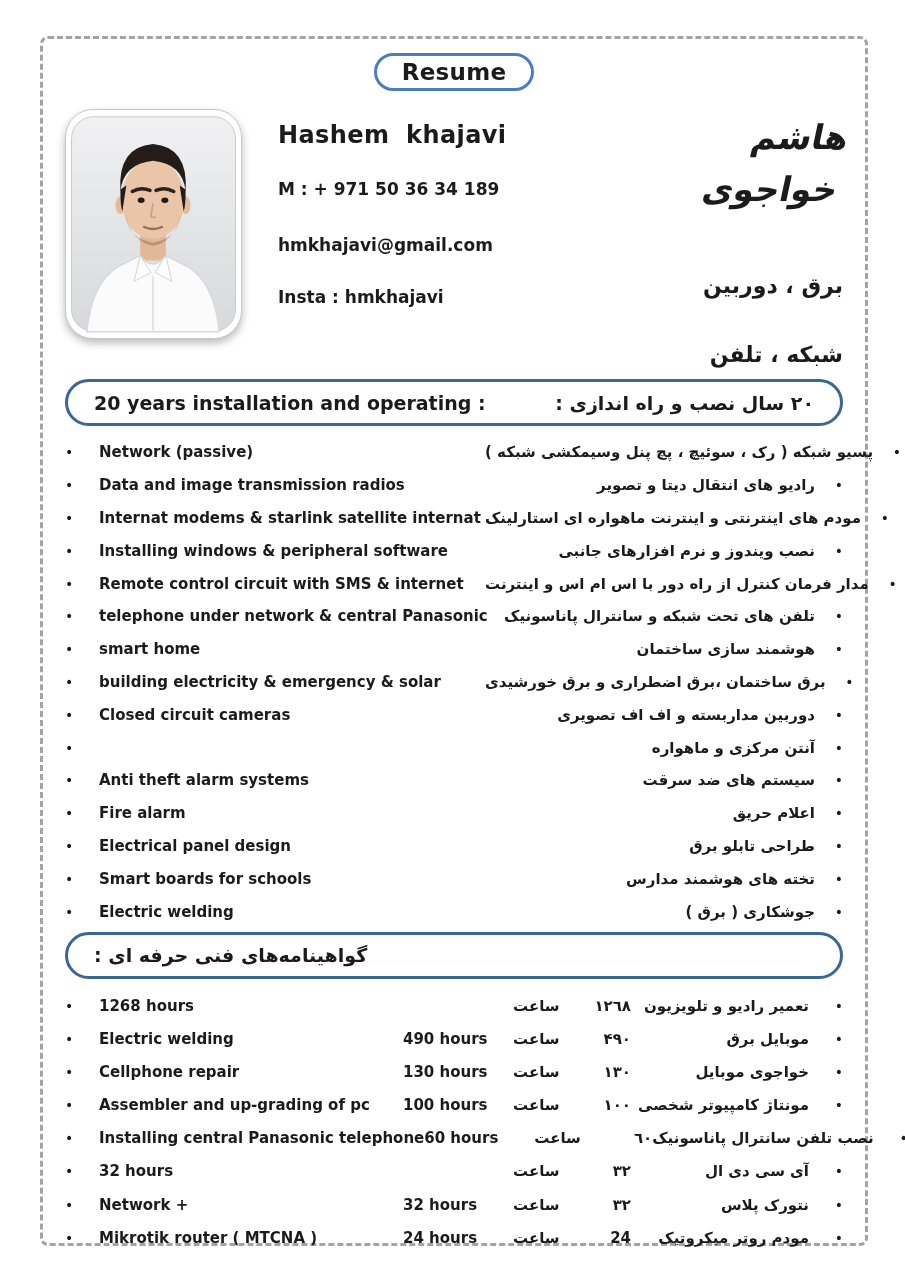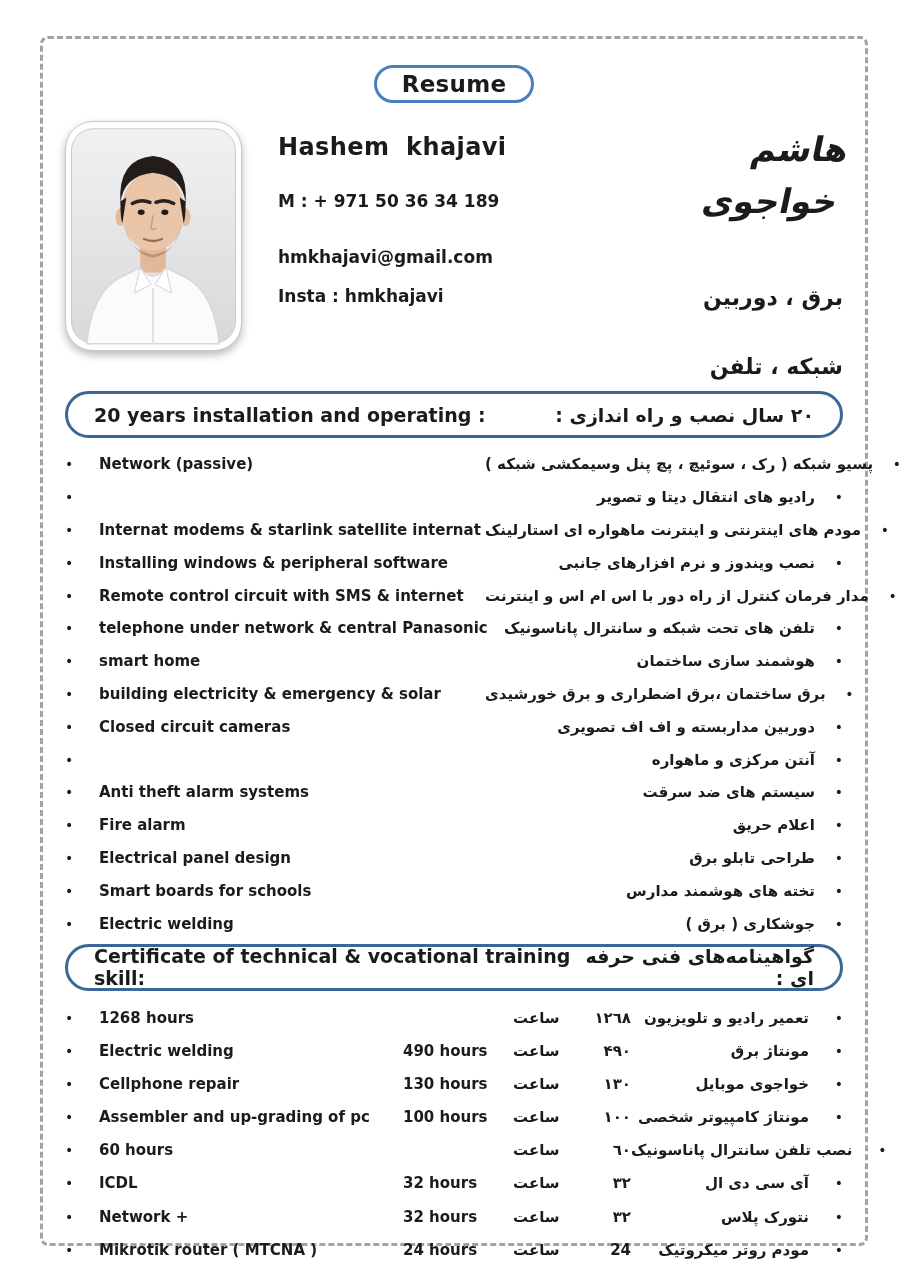--- a/index.html
+++ b/index.html
@@ -19,40 +19,40 @@
     position:absolute;left:40px;top:36px;width:828px;height:1210px;
     border:3px dashed var(--frame-dash);
     border-radius:8px;
     padding:14px 22px 0 22px;
   }
   
   .badge{
     width:160px;height:38px;
     border:3px solid var(--badge-border);
     border-radius:20px;
-    margin:12px auto 0 auto;
+    margin:0 auto 0 auto;
     display:flex;align-items:center;justify-content:center;
     background:#fff;
     font-size:23px;font-weight:bold;letter-spacing:.3px;
   }
   
   .profile{display:flex;margin-top:18px}
   .photo-frame{
     flex:0 0 177px;height:230px;
     background:#fff;border:1px solid #c6c7ca;border-radius:28px;
     padding:5px;
     box-shadow:0 4px 8px rgba(0,0,0,.28);
   }
   .photo-frame svg{display:block;width:100%;height:100%}
   .contact-en{flex:1;margin-left:36px;padding-top:12px}
   .c-name{font-size:24px;font-weight:bold;word-spacing:8px;letter-spacing:.4px}
   .c-line{font-size:17px;font-weight:bold}
   .c-phone{margin-top:30px}
   .c-email{margin-top:36px}
-  .c-insta{margin-top:19px}
+  .c-insta{margin-top:32px}
   .contact-fa{flex:0 0 252px;padding-top:2px;text-align:start}
   .fa-name{
     font-size:34px;font-weight:bold;line-height:52px;
     transform:skewX(-12deg);
     padding-left:14px;
   }
   .fa-spec{font-size:22px;font-weight:bold}
   .fa-spec-1{margin-top:58px}
   .fa-spec-2{margin-top:44px}
   
@@ -155,20 +155,21 @@
           <span class="skill-txt">Network (passive)</span>
         </div>
       <div class="half-fa" dir="rtl">
           <span class="bullet">•</span>
           <span class="skill-txt">پسیو شبکه ( رک ، سوئیچ ، پچ پنل وسیمکشی شبکه )</span>
         </div>
     </div>
     <div class="skill-row">
       <div class="half-en">
           <span class="bullet">•</span>
+          <span class="skill-txt">Data and image transmission radios</span>
         </div>
       <div class="half-fa" dir="rtl">
           <span class="bullet">•</span>
           <span class="skill-txt">رادیو های انتقال دیتا و تصویر</span>
         </div>
     </div>
     <div class="skill-row">
       <div class="half-en">
           <span class="bullet">•</span>
           <span class="skill-txt">Internat modems &amp; starlink satellite internat</span>
@@ -293,21 +294,20 @@
           <span class="skill-txt">Electric welding</span>
         </div>
       <div class="half-fa" dir="rtl">
           <span class="bullet">•</span>
           <span class="skill-txt">جوشکاری ( برق )</span>
         </div>
     </div>
   </div>
 
   <div class="pill pill-certs">
-    <span class="pill-en">Certificate of technical &amp; vocational training skill:</span>
     <span class="pill-fa" dir="rtl">گواهینامه‌های فنی حرفه ای :</span>
   </div>
 
   <div class="certs-list">
     <div class="cert-row">
       <div class="cert-en">
           <span class="bullet">•</span>
           <span class="cert-en-hours">1268 hours</span>
         </div>
       <div class="cert-fa" dir="rtl">
@@ -320,21 +320,21 @@
         </div>
     </div>
     <div class="cert-row">
       <div class="cert-en">
           <span class="bullet">•</span>
           <span class="cert-en-name">Electric welding</span>
           <span class="cert-en-hours">490 hours</span>
         </div>
       <div class="cert-fa" dir="rtl">
           <span class="bullet">•</span>
-          <span class="cert-fa-name">مونتاژ برق</span>
+          <span class="cert-fa-name">موبایل برق</span>
           <span class="cert-fa-hours">
             <span>۴۹۰</span>
             <span>ساعت</span>
           </span>
         </div>
     </div>
     <div class="cert-row">
       <div class="cert-en">
           <span class="bullet">•</span>
           <span class="cert-en-name">Cellphone repair</span>
@@ -360,35 +360,35 @@
           <span class="cert-fa-name">مونتاژ کامپیوتر شخصی</span>
           <span class="cert-fa-hours">
             <span>۱۰۰</span>
             <span>ساعت</span>
           </span>
         </div>
     </div>
     <div class="cert-row">
       <div class="cert-en">
           <span class="bullet">•</span>
+          <span class="cert-en-name">Installing central Panasonic telephone</span>
           <span class="cert-en-hours">60 hours</span>
         </div>
       <div class="cert-fa" dir="rtl">
           <span class="bullet">•</span>
           <span class="cert-fa-name">نصب تلفن سانترال پاناسونیک</span>
           <span class="cert-fa-hours">
             <span>٦۰</span>
             <span>ساعت</span>
           </span>
         </div>
     </div>
     <div class="cert-row">
       <div class="cert-en">
           <span class="bullet">•</span>
-          <span class="cert-en-name">ICDL</span>
           <span class="cert-en-hours">32 hours</span>
         </div>
       <div class="cert-fa" dir="rtl">
           <span class="bullet">•</span>
           <span class="cert-fa-name">آی سی دی ال</span>
           <span class="cert-fa-hours">
             <span>۳۲</span>
             <span>ساعت</span>
           </span>
         </div>

